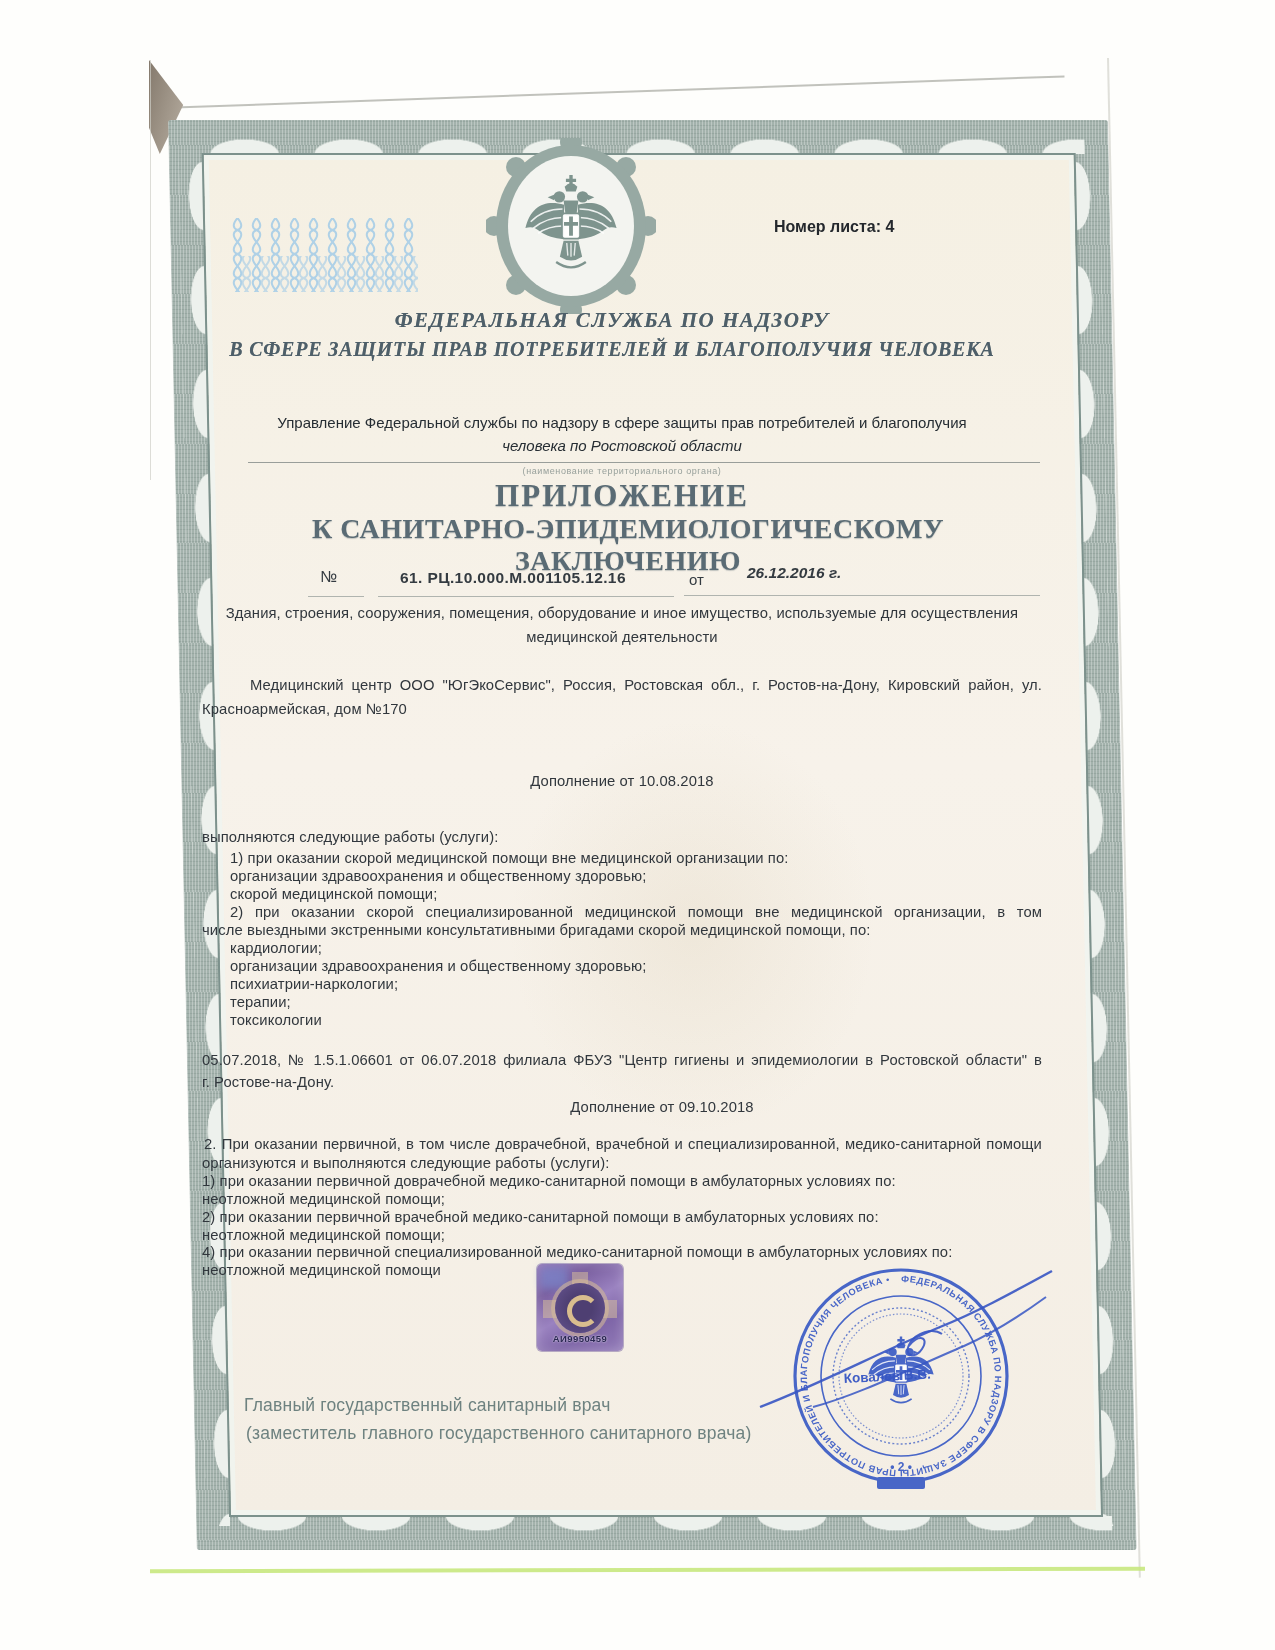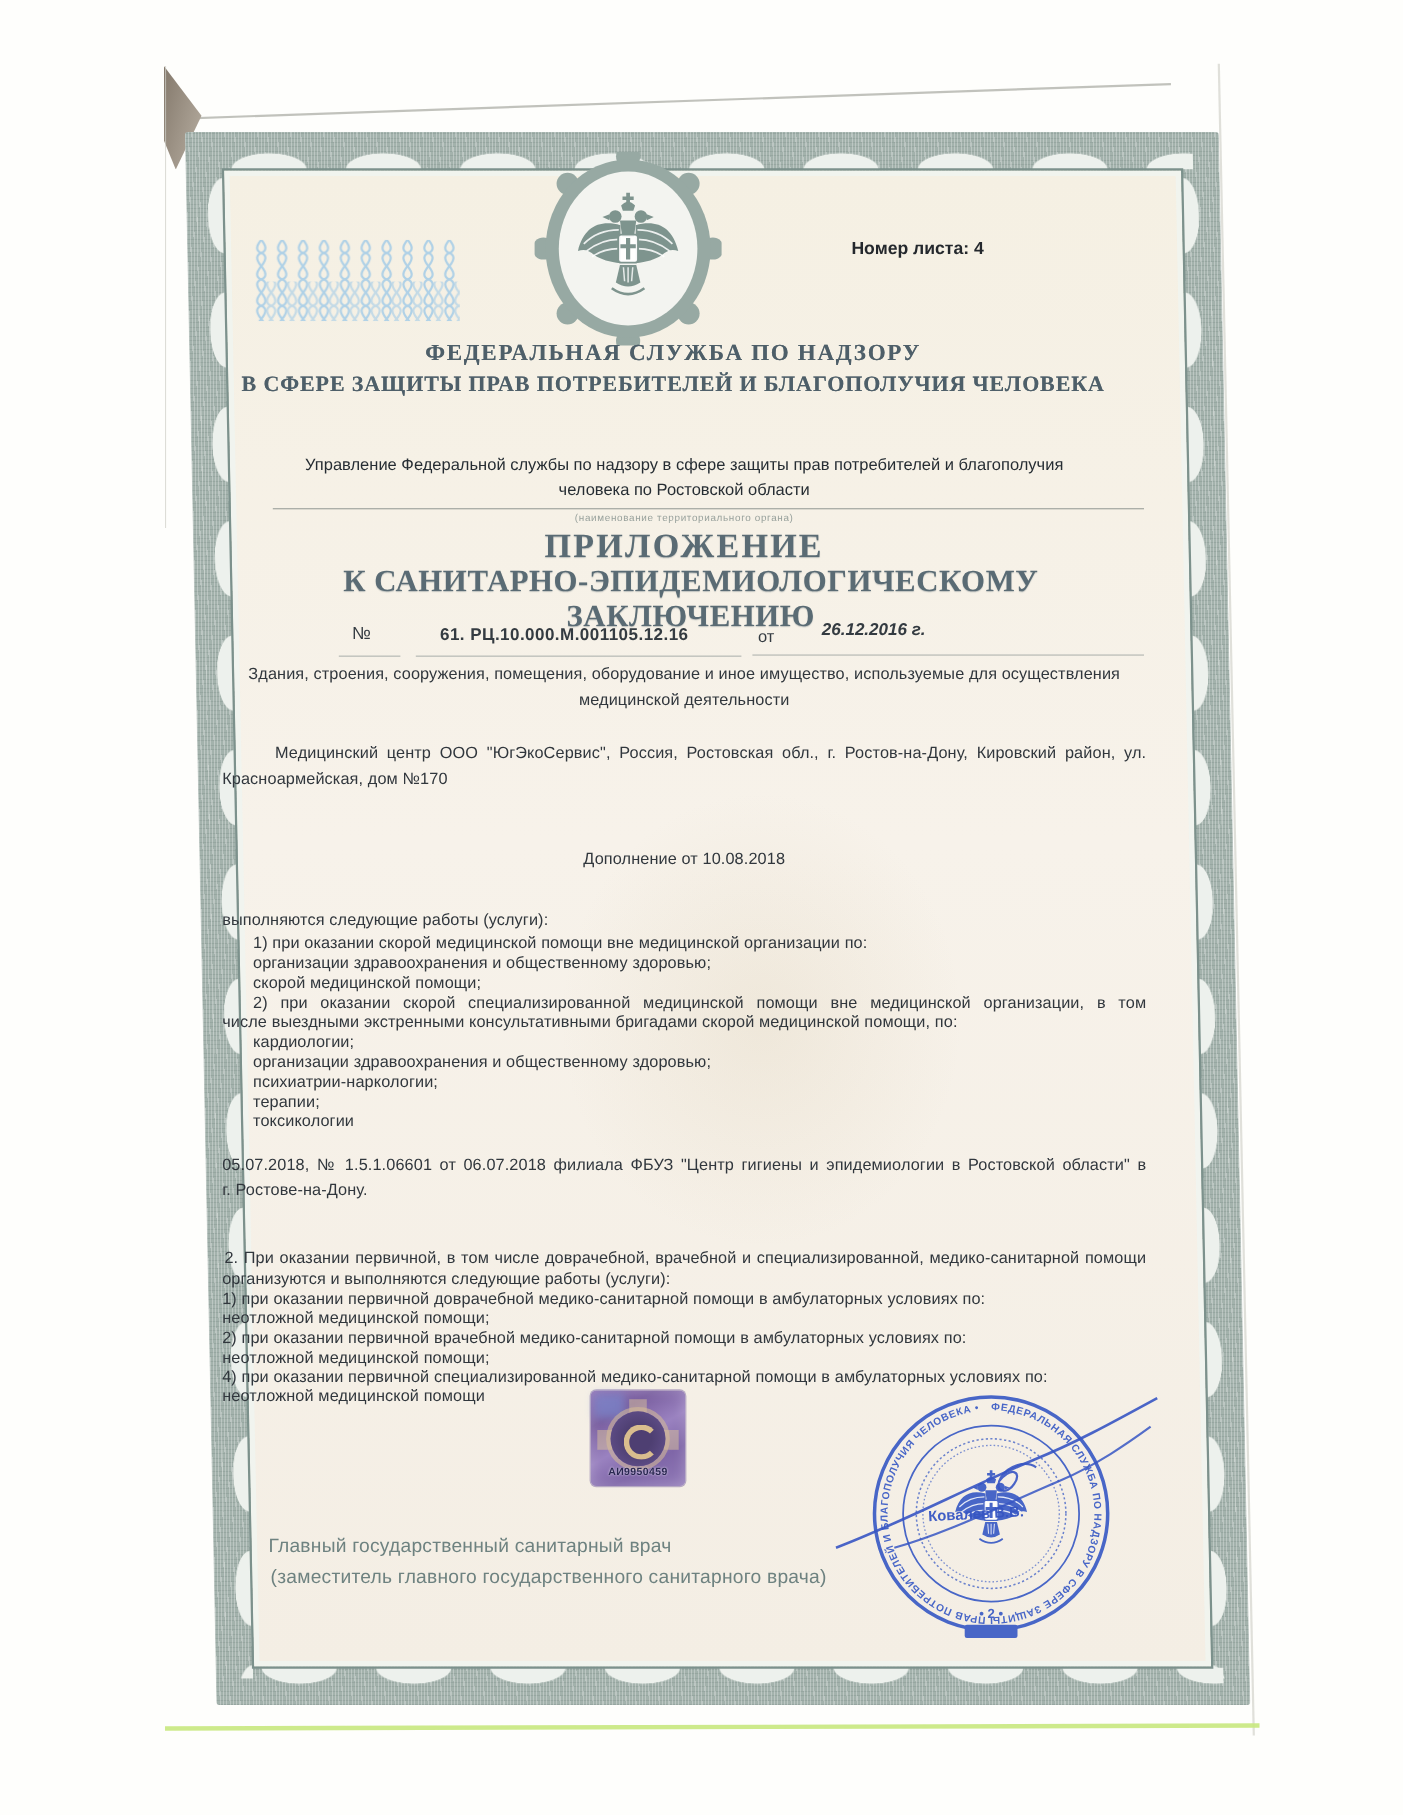--- a/index.html
+++ b/index.html
@@ -41,26 +41,26 @@
          background:linear-gradient(180deg,#f5f0e3 0%,#f7f2ea 45%,#f4eee4 100%);
          box-shadow:inset 0 0 0 5px rgba(240,244,240,.85);}
   
   .cert-content{position:absolute;left:202px;top:152px;width:840px;height:1372px;}
   .paper-wm{position:absolute;left:300px;top:560px;width:380px;height:430px;
             background:radial-gradient(ellipse at center,rgba(205,188,152,.18) 0%,rgba(205,188,152,0) 68%);}
   .emblem{position:absolute;left:284px;top:-14px;width:170px;height:176px;}
   .lattice{position:absolute;left:26px;top:66px;width:190px;height:74px;opacity:.8;}
   .sheet-num{position:absolute;left:572px;top:66px;font-size:16px;font-weight:600;color:#24282d;}
   .hdr{position:absolute;left:0;width:840px;text-align:center;font-family:"Liberation Serif",serif;
-       font-weight:700;color:#4e5f69;text-shadow:0 0 .6px rgba(78,95,105,.7);transform:translateX(-10px);}
+       font-weight:700;color:#4e5f69;text-shadow:0 0 .6px rgba(78,95,105,.7);transform:translateX(-10px);font-style:italic;}
   .hdr1{top:156px;font-size:21px;letter-spacing:1.5px;}
   .hdr2{top:186px;font-size:20px;letter-spacing:.8px;}
   .dept{position:absolute;left:0;width:840px;text-align:center;font-size:15px;color:#262d33;}
   .dept1{top:262px;}
-  .dept2{top:285px;}
+  .dept2{top:285px;font-style:italic;}
   .dept-rule{position:absolute;left:46px;top:310px;width:792px;height:1px;background:#999e9a;}
   .dept-cap{position:absolute;left:0;top:314px;width:840px;text-align:center;font-size:9px;
             color:#98a19c;letter-spacing:.6px;}
   .t{position:absolute;left:0;width:840px;text-align:center;font-family:"Liberation Serif",serif;
      font-weight:700;color:#5a6b74;text-shadow:0 1px 1px rgba(90,107,116,.35);}
   .t1{top:326px;font-size:31px;letter-spacing:2px;}
   .t2{top:361px;font-size:28px;letter-spacing:.5px;transform:translateX(6px);}
   .numrow span{position:absolute;color:#343b41;}
   .no-sign{left:118px;top:416px;font-size:16px;}
   .doc-number{left:198px;top:417px;font-size:15.5px;font-weight:600;letter-spacing:.4px;color:#2e353b;}
@@ -205,20 +205,21 @@
     <div class="bl" style="top:769px">числе выездными экстренными консультативными бригадами скорой медицинской помощи, по:</div>
     <div class="bl i28" style="top:787px">кардиологии;</div>
     <div class="bl i28" style="top:805px">организации здравоохранения и общественному здоровью;</div>
     <div class="bl i28" style="top:823px">психиатрии-наркологии;</div>
     <div class="bl i28" style="top:841px">терапии;</div>
     <div class="bl i28" style="top:859px">токсикологии</div>
 
     <div class="bl jst" style="top:899px">05.07.2018, № 1.5.1.06601 от 06.07.2018 филиала ФБУЗ "Центр гигиены и эпидемиологии в Ростовской области" в</div>
     <div class="bl" style="top:921px">г. Ростове-на-Дону.</div>
 
+    <div class="bl ctr" style="top:946px;transform:translateX(40px)">Дополнение от 09.10.2018</div>
     <div class="bl jst" style="top:983px;padding-left:2px">2. При оказании первичной, в том числе доврачебной, врачебной и специализированной, медико-санитарной помощи</div>
     <div class="bl" style="top:1002px">организуются и выполняются следующие работы (услуги):</div>
     <div class="bl" style="top:1020px">1) при оказании первичной доврачебной медико-санитарной помощи в амбулаторных условиях по:</div>
     <div class="bl" style="top:1038px">неотложной медицинской помощи;</div>
     <div class="bl" style="top:1056px">2) при оказании первичной врачебной медико-санитарной помощи в амбулаторных условиях по:</div>
     <div class="bl" style="top:1074px">неотложной медицинской помощи;</div>
     <div class="bl" style="top:1091px">4) при оказании первичной специализированной медико-санитарной помощи в амбулаторных условиях по:</div>
     <div class="bl" style="top:1109px">неотложной медицинской помощи</div>
 
     <div class="holo">

